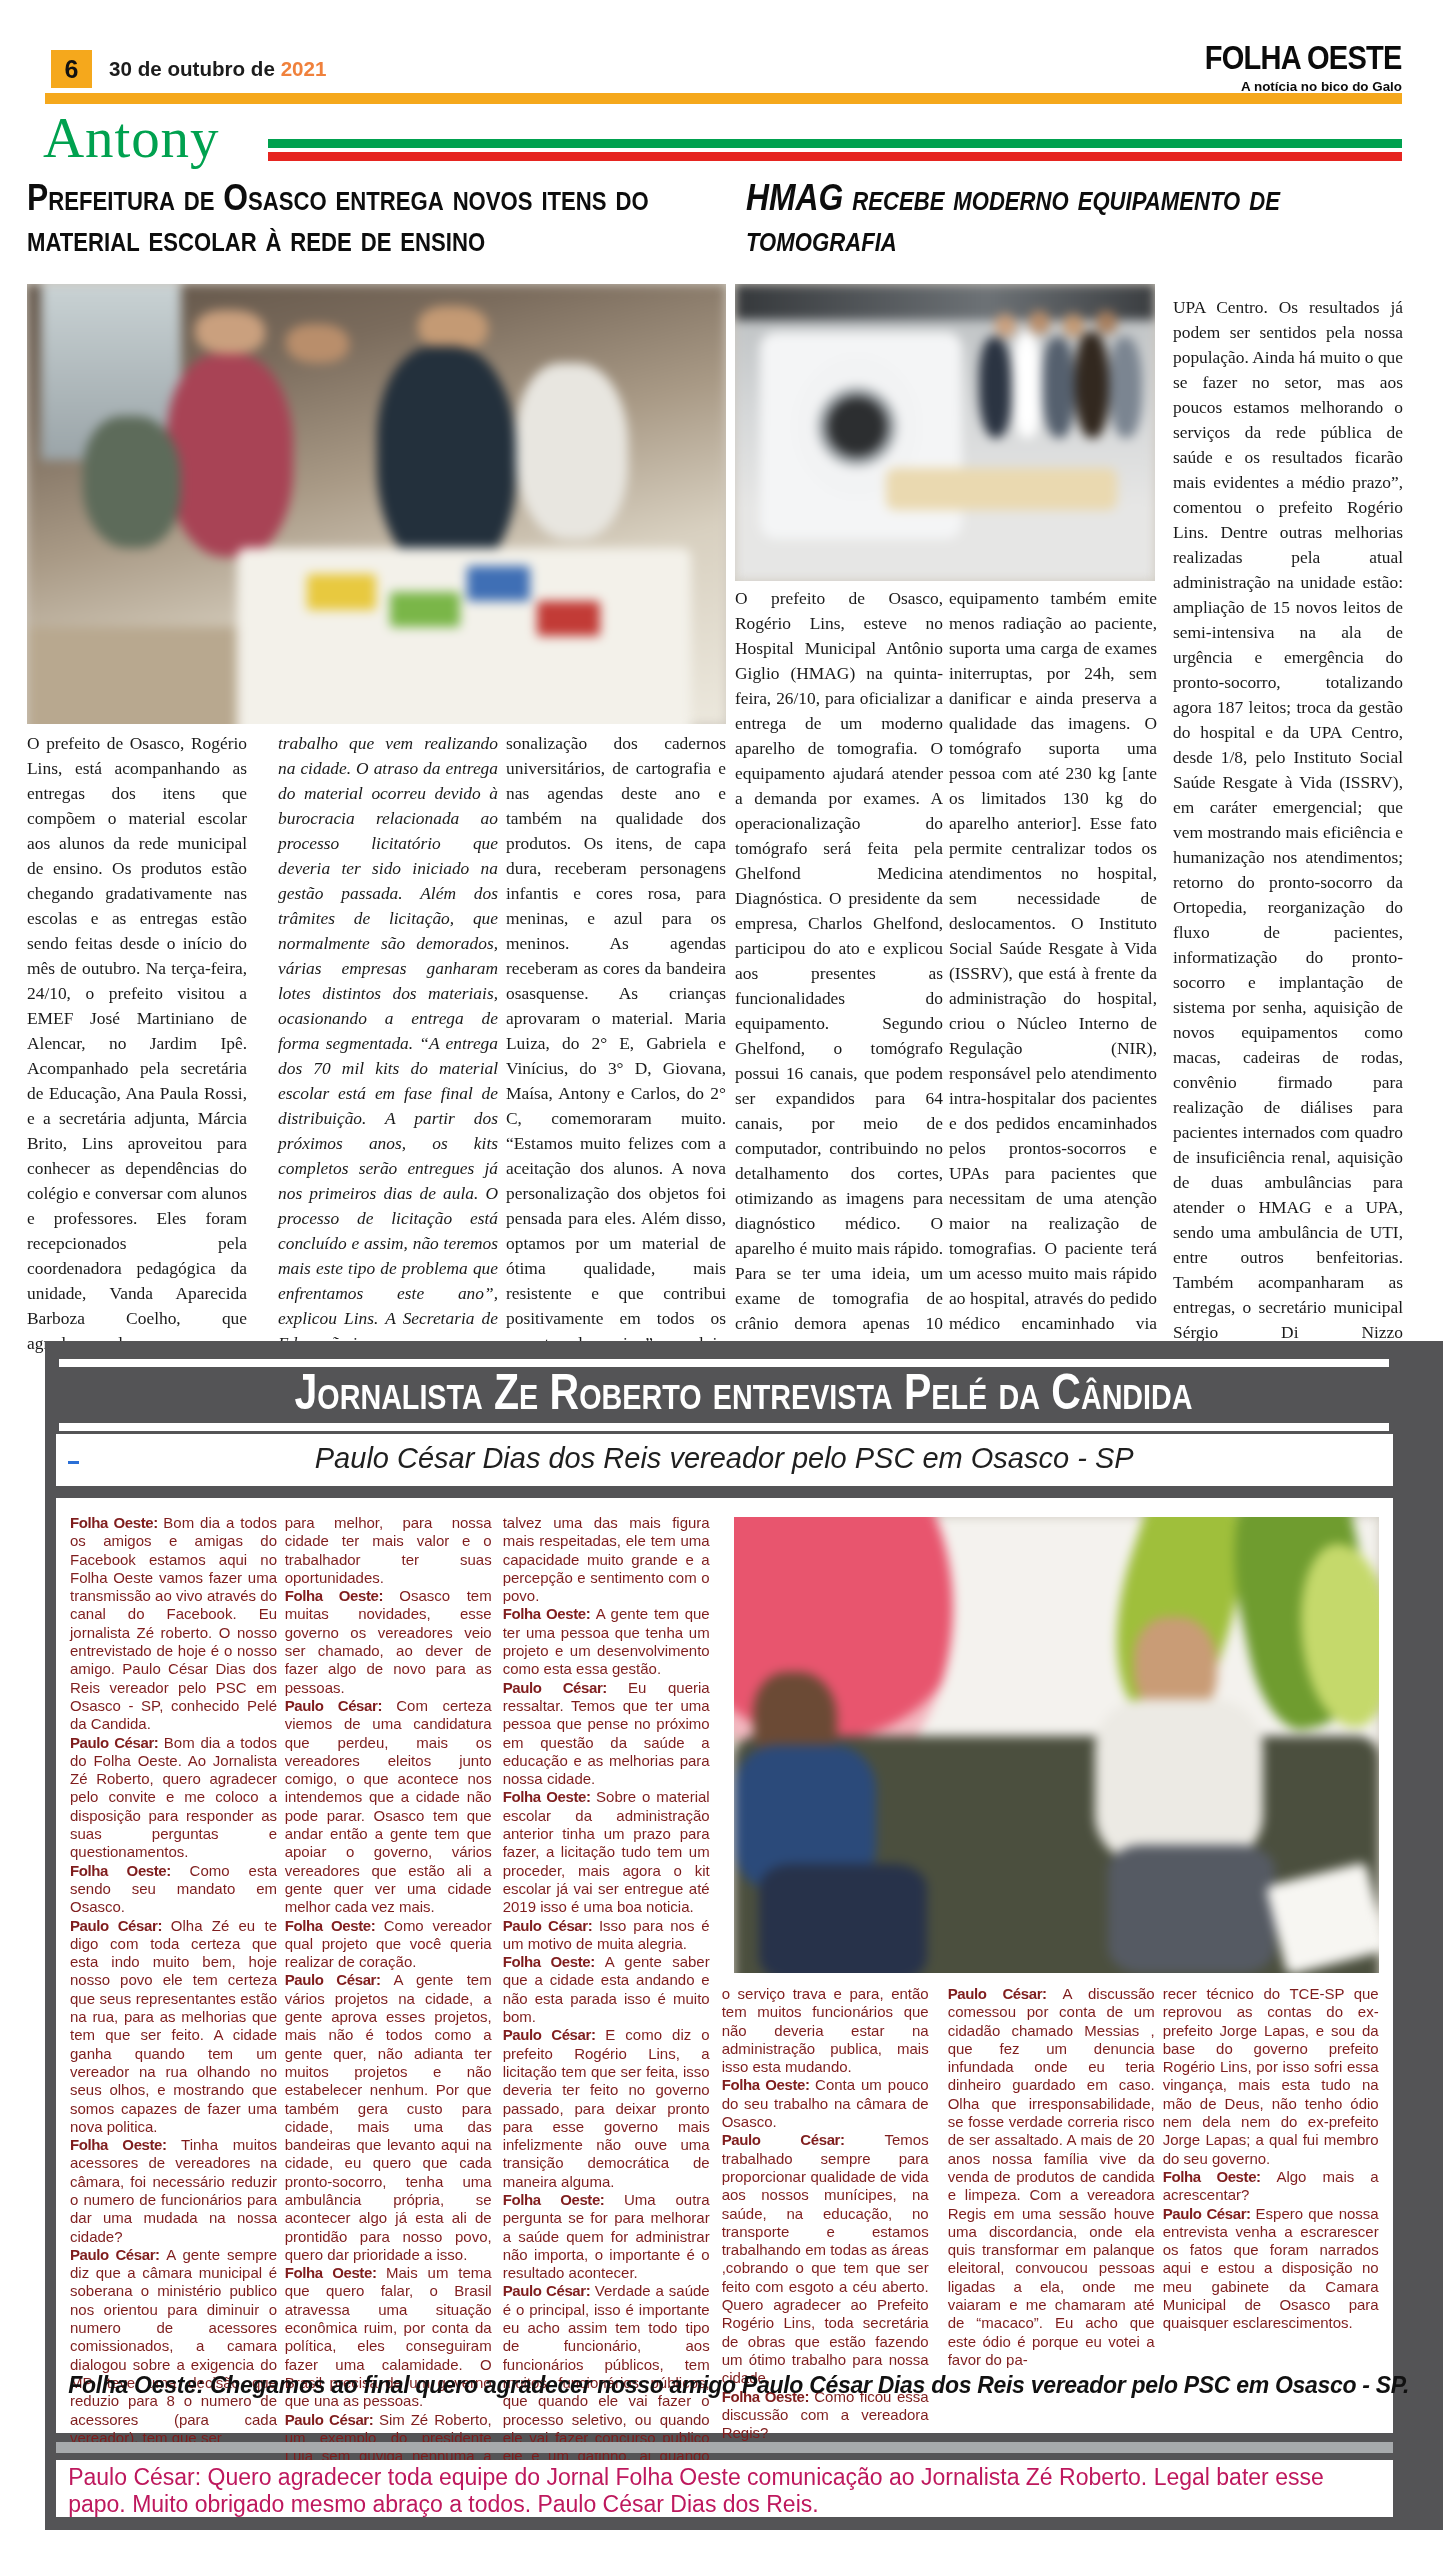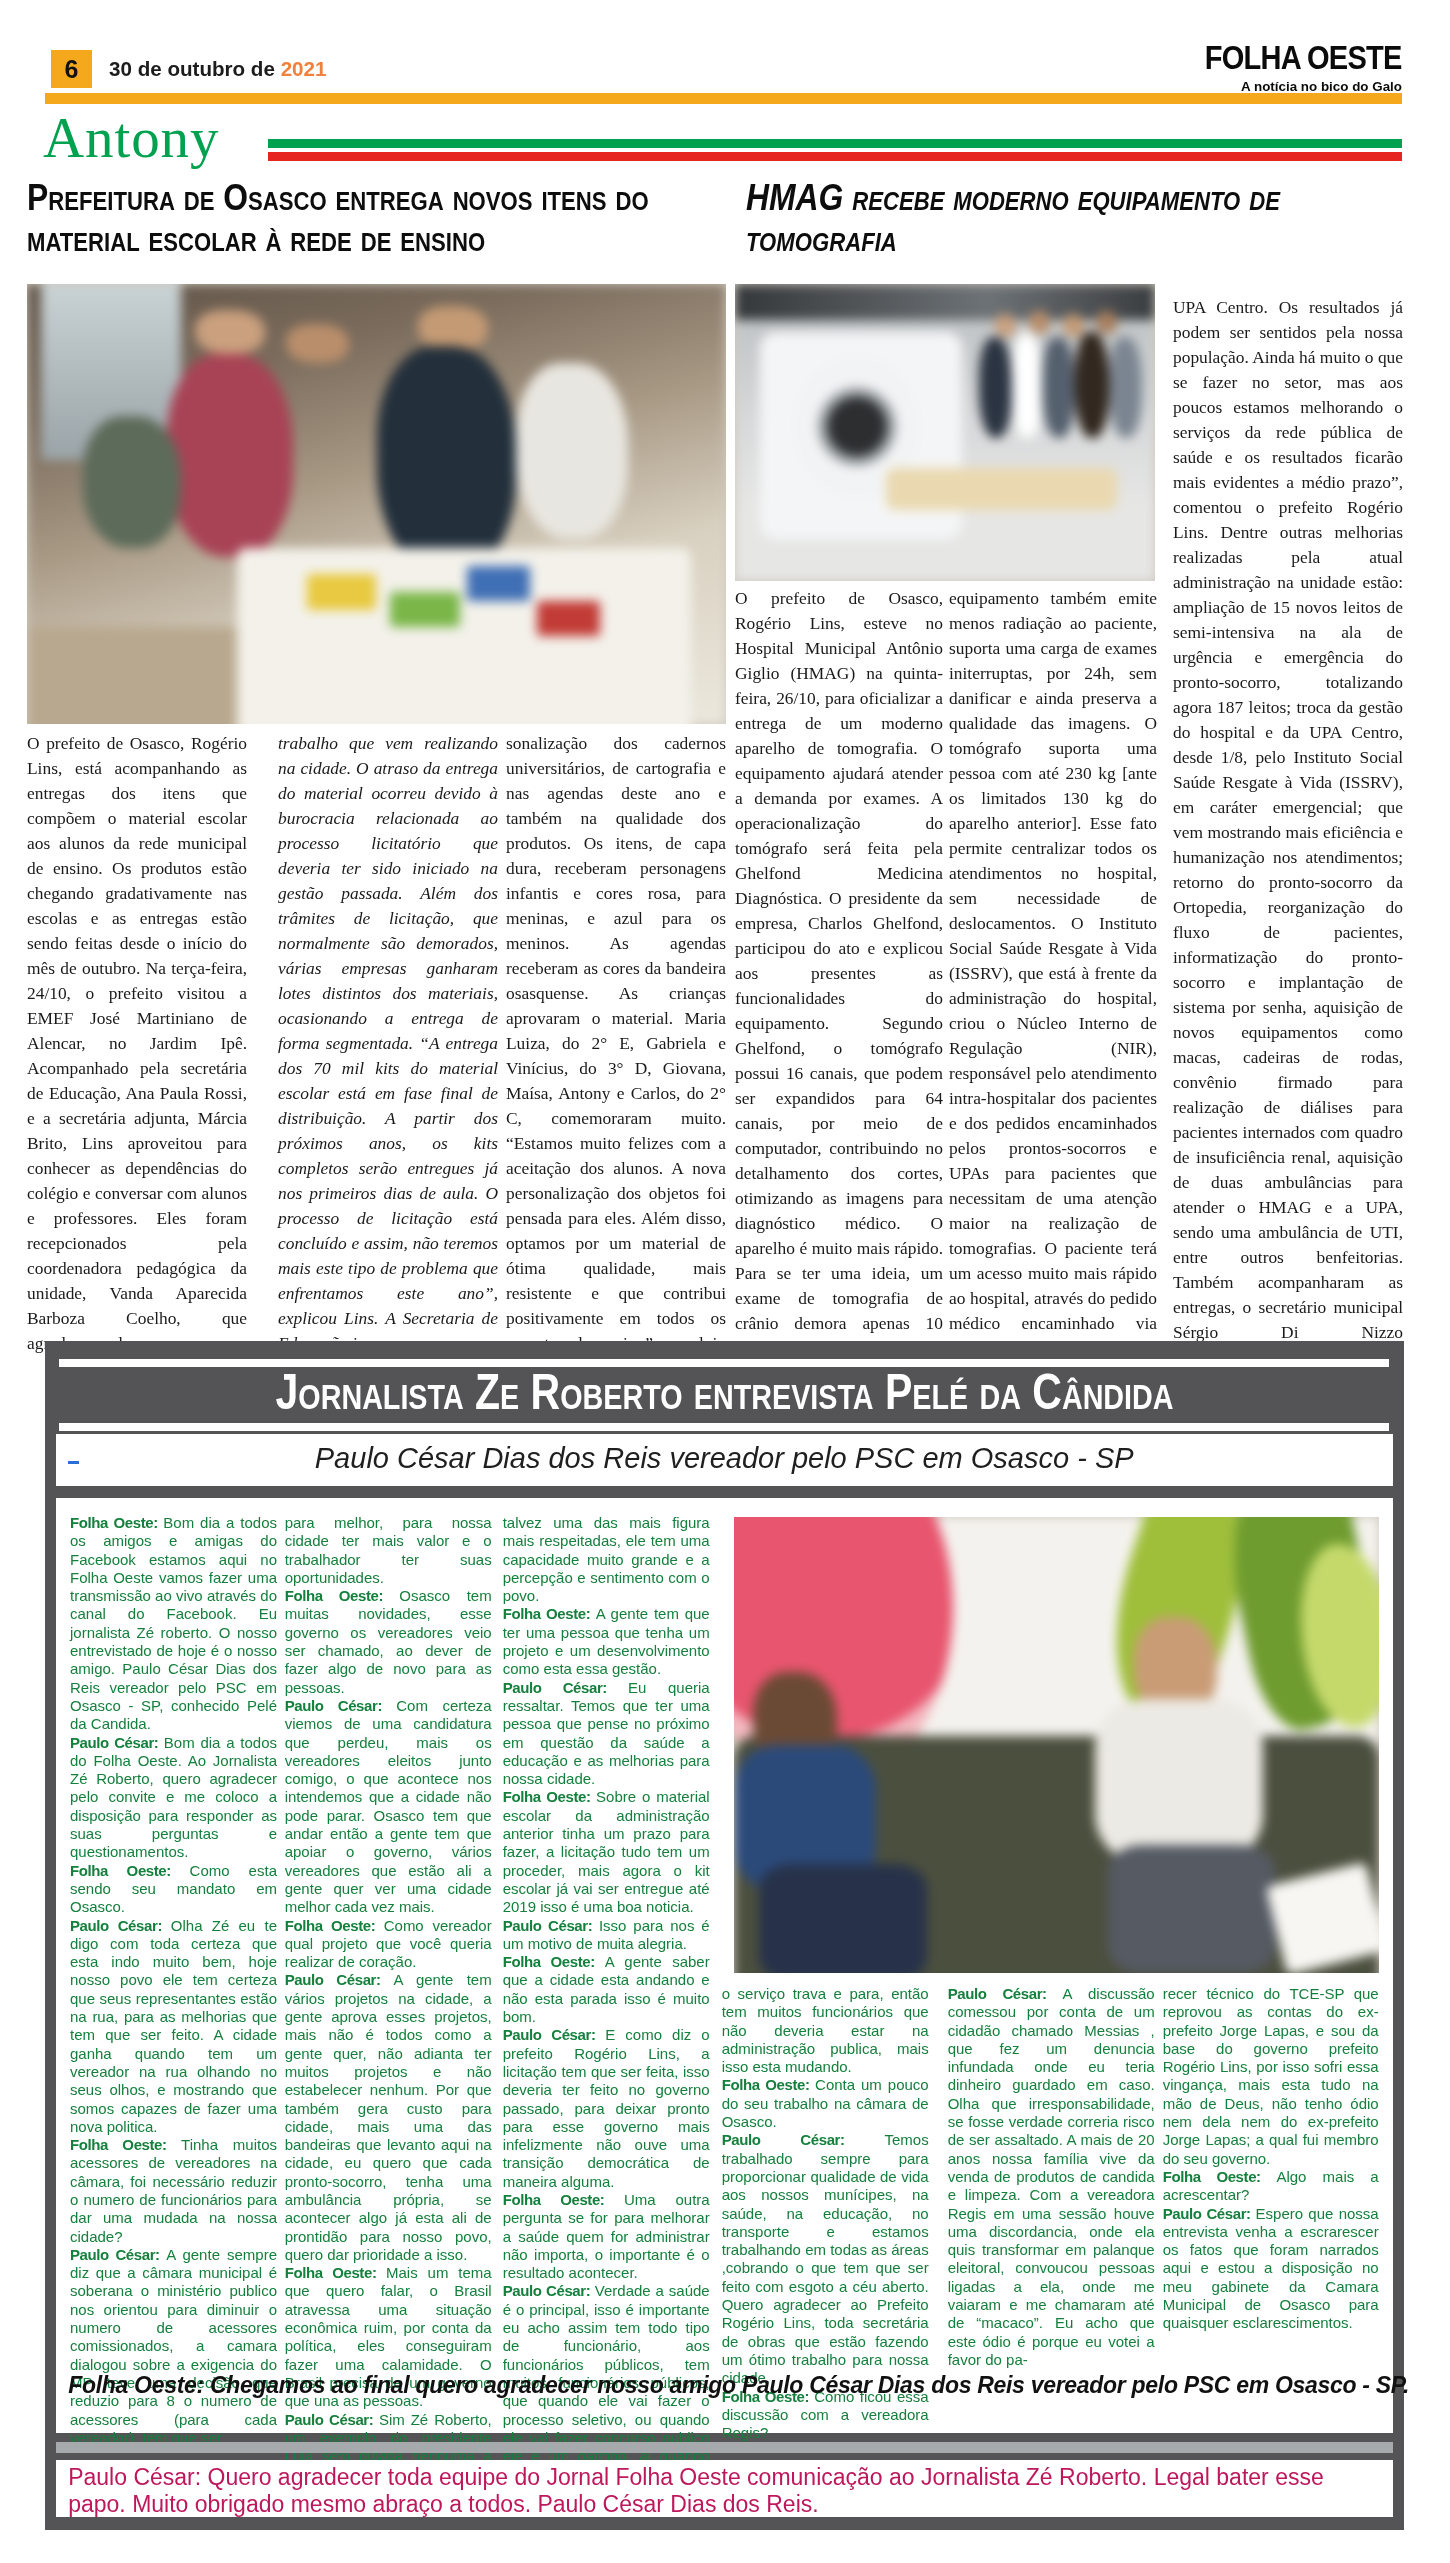--- a/index.html
+++ b/index.html
@@ -44,31 +44,31 @@
   .acol{font-family:"Liberation Serif",serif;font-size:17.4px;line-height:25px;
         text-align:justify;color:#1a1a1a;}
   .a1c1{left:27px;top:731px;width:220px;height:597px;}
   .a1c2{left:278px;top:731px;width:220px;height:597px;font-style:italic;}
   .a1c3{left:506px;top:731px;width:220px;height:597px;}
   .a2c1{left:735px;top:586px;width:208px;height:744px;}
   .a2c2{left:949px;top:586px;width:208px;height:744px;}
   .a2c3{left:1173px;top:295px;width:230px;height:1037px;}
 
   
-  .iv-section{left:45px;top:1341px;width:1359px;height:1189px;background:#545456;}
+  .iv-section{left:45px;top:1341px;width:1359px;height:1189px;background:#545456;padding-left:39px;}
   .iv-bar{position:absolute;left:14.3px;width:1330px;height:8px;background:#ffffff;}
   .iv-title{position:absolute;left:0;top:24px;width:100%;text-align:center;color:#ffffff;
             font-weight:800;font-variant:small-caps;font-size:50px;line-height:54px;white-space:nowrap;}
   .iv-title .hin{display:inline-block;transform:scaleX(0.82);transform-origin:center;}
   .iv-subtitle-box{position:absolute;left:10.7px;top:93px;width:1337px;height:52px;background:#ffffff;}
   .iv-subtitle{position:absolute;left:0;top:8px;width:100%;text-align:center;
                font-style:italic;font-size:29px;color:#1f1f1f;}
   .blue-dash{position:absolute;left:12.5px;top:27px;width:10.7px;height:2.7px;background:#2a6fd6;}
   .iv-content{position:absolute;left:10.7px;top:157px;width:1337px;height:935px;background:#ffffff;}
-  .ivcol{position:absolute;font-size:15px;line-height:18.3px;color:#15803d;}
+  .ivcol{position:absolute;font-size:15px;line-height:18.3px;color:#7f1d1d;}
   .qa{margin:0;text-align:justify;}
   .spk{font-weight:800;letter-spacing:-0.4px;}
   .ic1{left:14.3px;top:16px;width:207px;height:826px;}
   .ic2{left:229px;top:16px;width:207px;height:826px;}
   .ic3{left:447px;top:16px;width:207px;height:826px;}
   .ic4{left:666px;top:487px;width:207px;height:350px;}
   .ic5{left:892px;top:487px;width:207px;height:350px;}
   .ic6{left:1107px;top:487px;width:216px;height:350px;}
   .iv-footer{position:absolute;left:12.5px;top:874px;width:1314px;font-weight:700;font-style:italic;
              font-size:23px;letter-spacing:-0.3px;white-space:nowrap;color:#111;}

